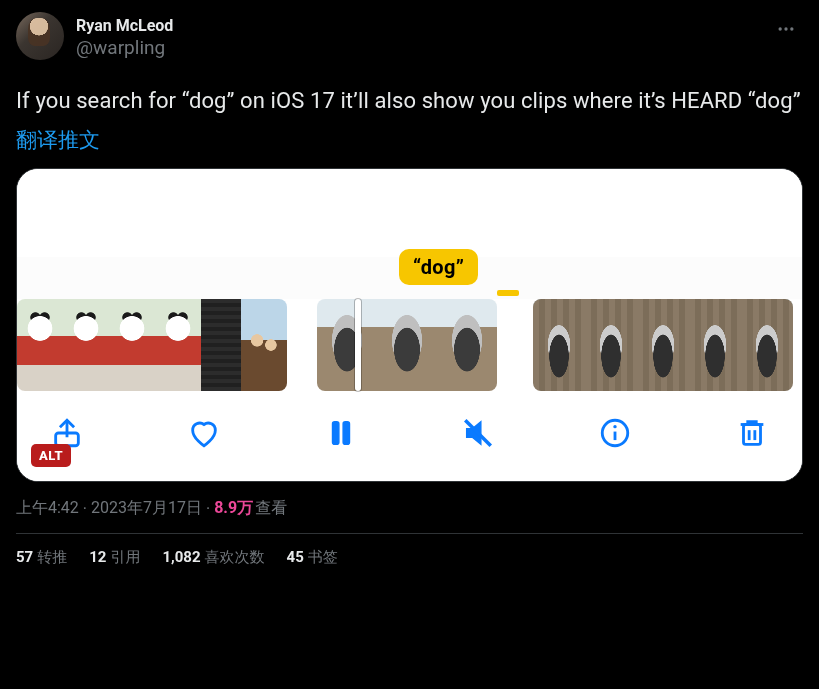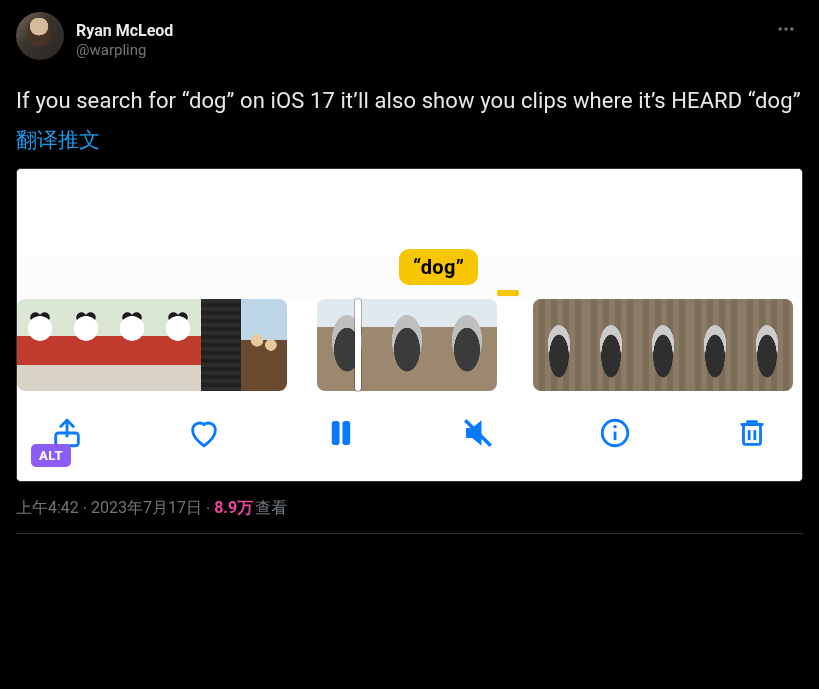--- a/index.html
+++ b/index.html
@@ -38,21 +38,21 @@
     position:absolute;
     left:12px; top:6px;
     width:22px; height:28px;
     background: radial-gradient(circle at 50% 30%, #e7c9a9 0 40%, transparent 41%),
                 linear-gradient(#4a3324,#4a3324);
     border-radius: 40% 40% 30% 30%;
     opacity: .9;
   }
   .names { line-height: 1.25; }
   .display-name { font-weight: 700; font-size: 16px; color: #e7e9ea; }
-  .handle { color: #71767b; font-size: 15px; }
+  .handle { color: #71767b; font-size: 19px; }
   .more-btn {
     color: #71767b;
     width: 34px; height: 34px;
     display: flex; align-items: center; justify-content: center;
     border-radius: 50%;
     cursor: pointer;
   }
   .tweet-text {
     margin-top: 26px;
     font-size: 22px;
@@ -66,21 +66,21 @@
     margin-top: 10px;
     color: #1d9bf0;
     font-size: 21px;
     cursor: pointer;
   }
 
   
   .media-card {
     margin-top: 14px;
     background: #fcfcfc;
-    border-radius: 5px;
+    border-radius: 22px;
     border: 1px solid #2f3336;
     overflow: hidden;
     position: relative;
   }
   .media-top-pad { height: 88px; background:#fff; }
   .bubble-row { position: relative; height: 42px; }
   .dog-bubble {
     position: absolute;
     left: 382px; top: -8px;
     background: #f7c600;
@@ -187,21 +187,21 @@
     display:flex; align-items:center; justify-content:center;
     color:#0a7aff;
     cursor:pointer;
   }
   .tb-btn svg { width: 34px; height: 34px; stroke:#0a7aff; }
 
   .alt-badge {
     position: absolute;
     left: 14px;
     bottom: 14px;
-    background: #8b5cf6;
+    background: #b91c1c;
     color: #fff;
     font-size: 13px;
     font-weight: 800;
     letter-spacing: .5px;
     padding: 4px 8px;
     border-radius: 5px;
   }
 
   
   .meta-row {
@@ -338,14 +338,20 @@
     <span>上午4:42</span>
     <span class="dot"></span>
     <span>2023年7月17日</span>
     <span class="dot"></span>
     <span class="views-num">8.9万</span>
     <span>查看</span>
   </div>
 
   <hr class="divider">
 
+  <div class="stats-row">
+    <span class="stat"><b>57</b><span>转推</span></span>
+    <span class="stat"><b>12</b><span>引用</span></span>
+    <span class="stat"><b>1,082</b><span>喜欢次数</span></span>
+    <span class="stat"><b>45</b><span>书签</span></span>
+  </div>
 
 </div>
 
 </body></html>

